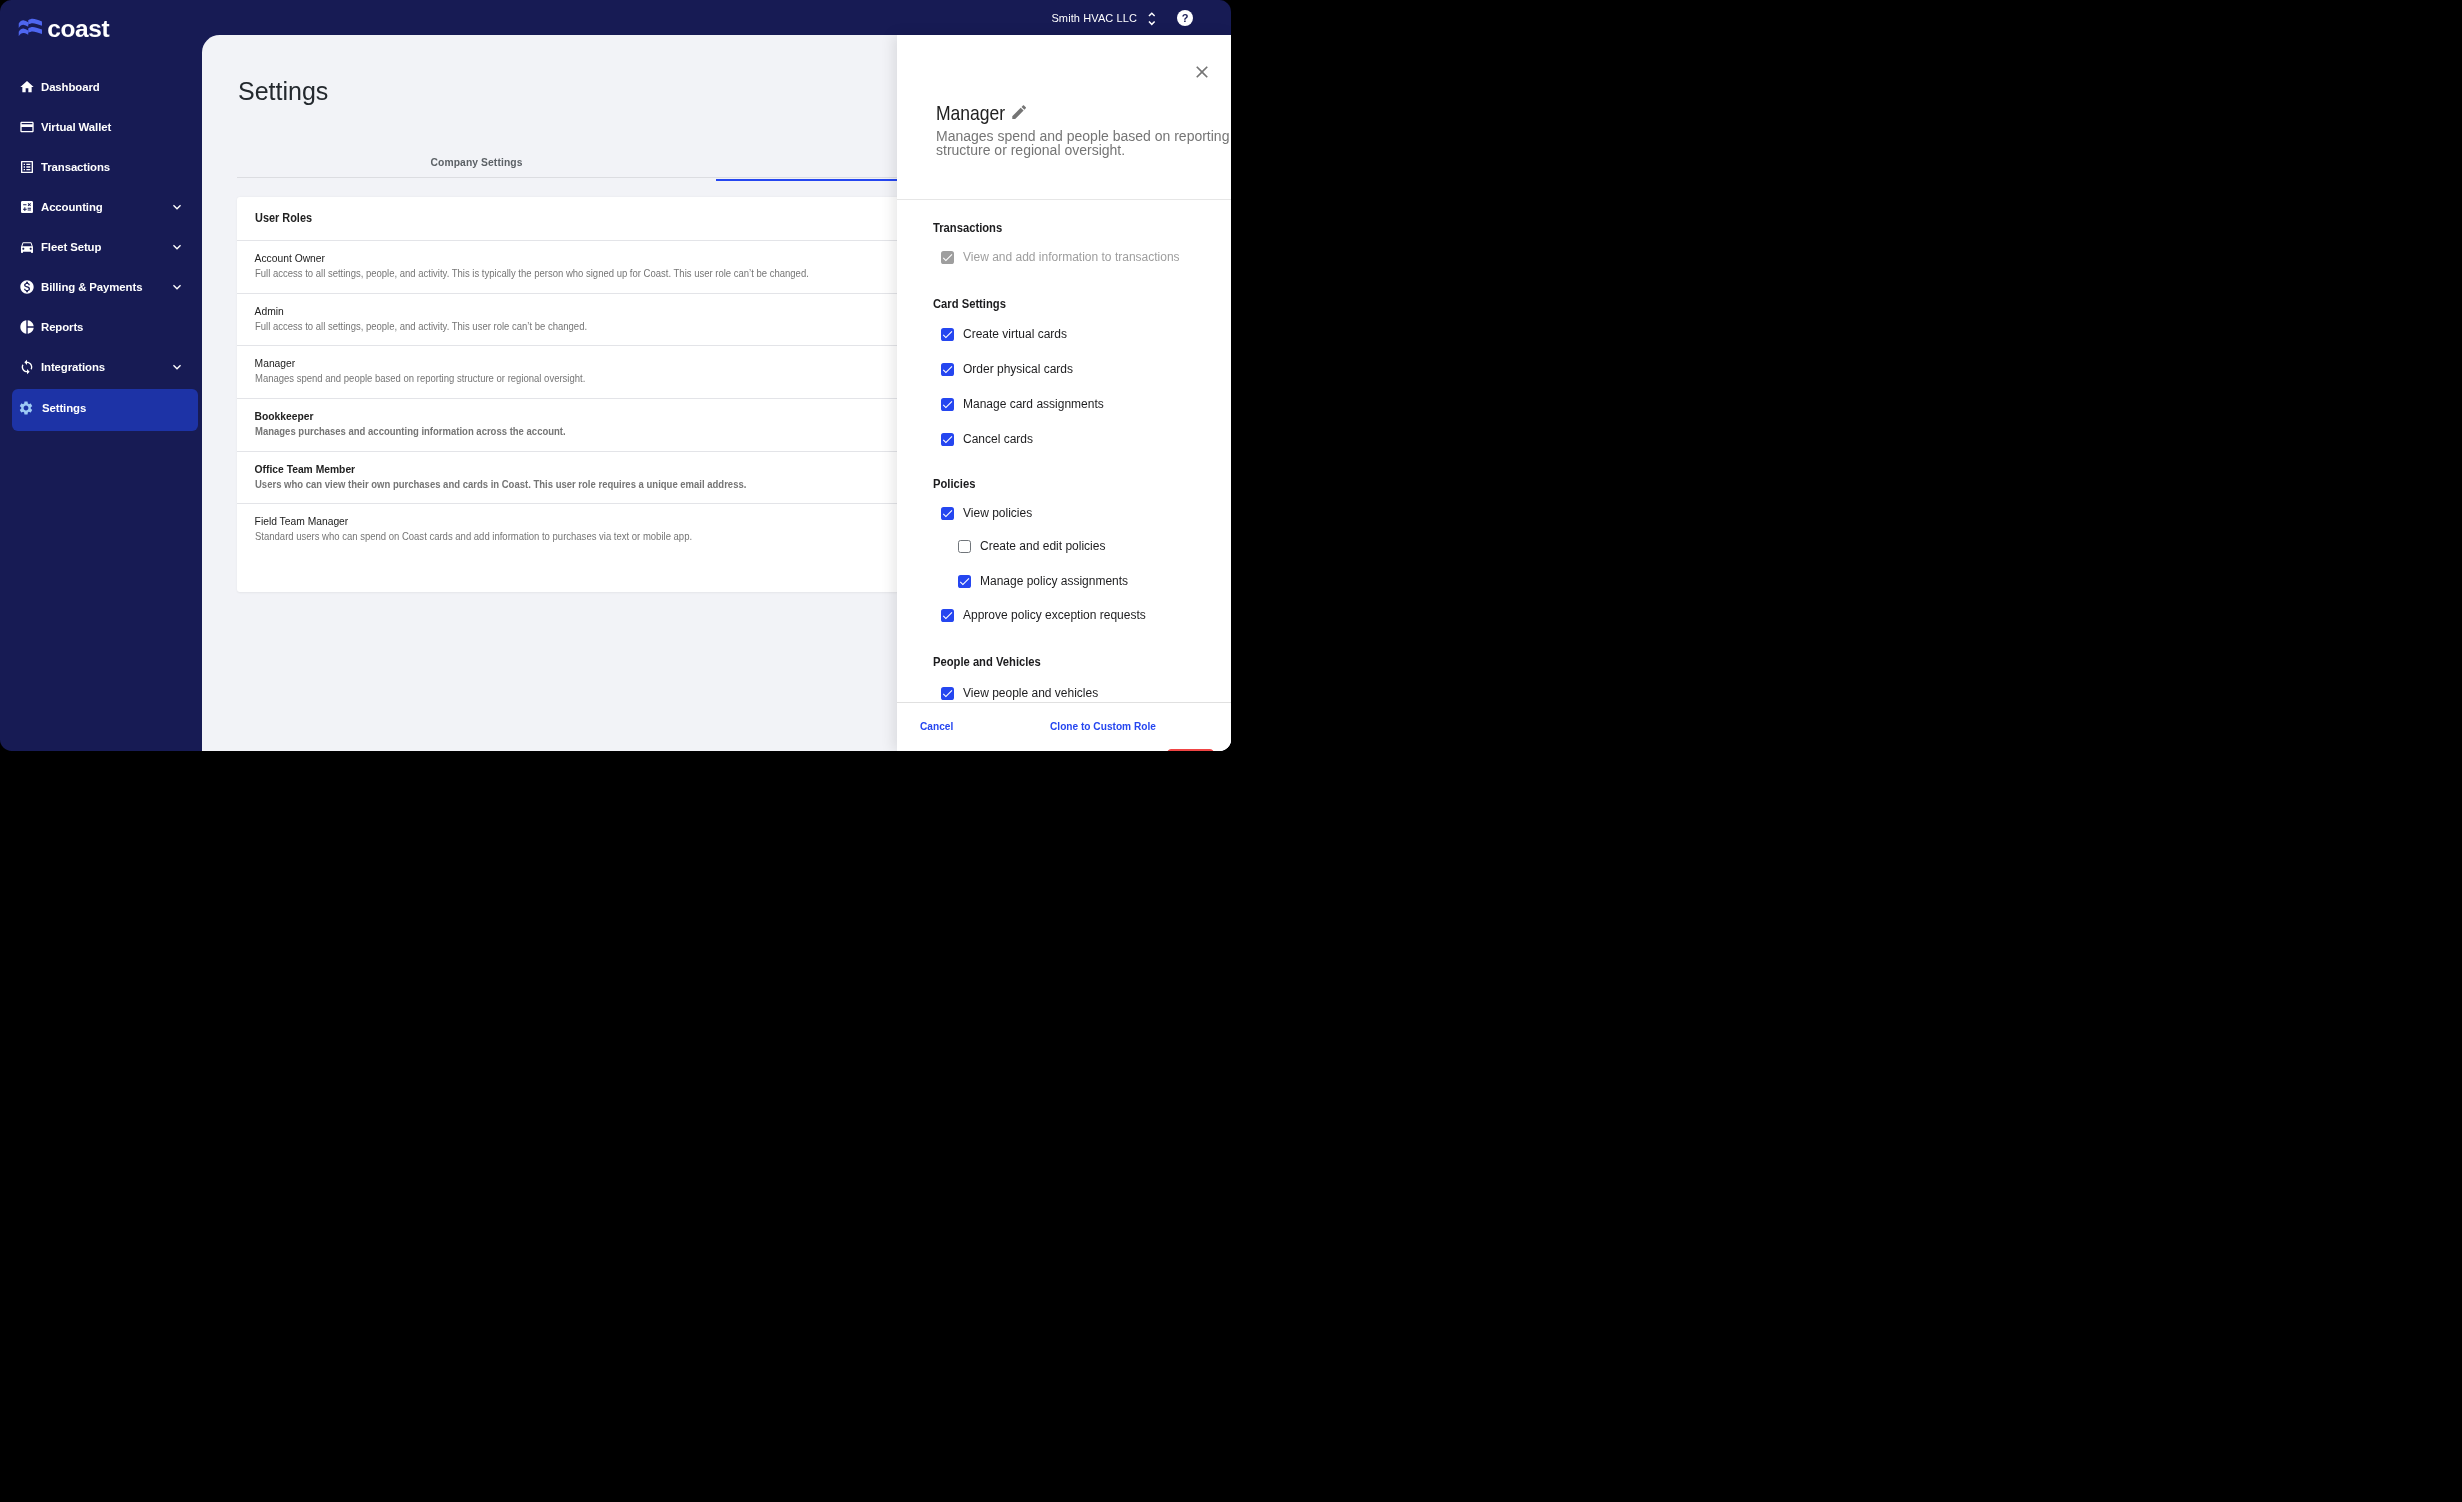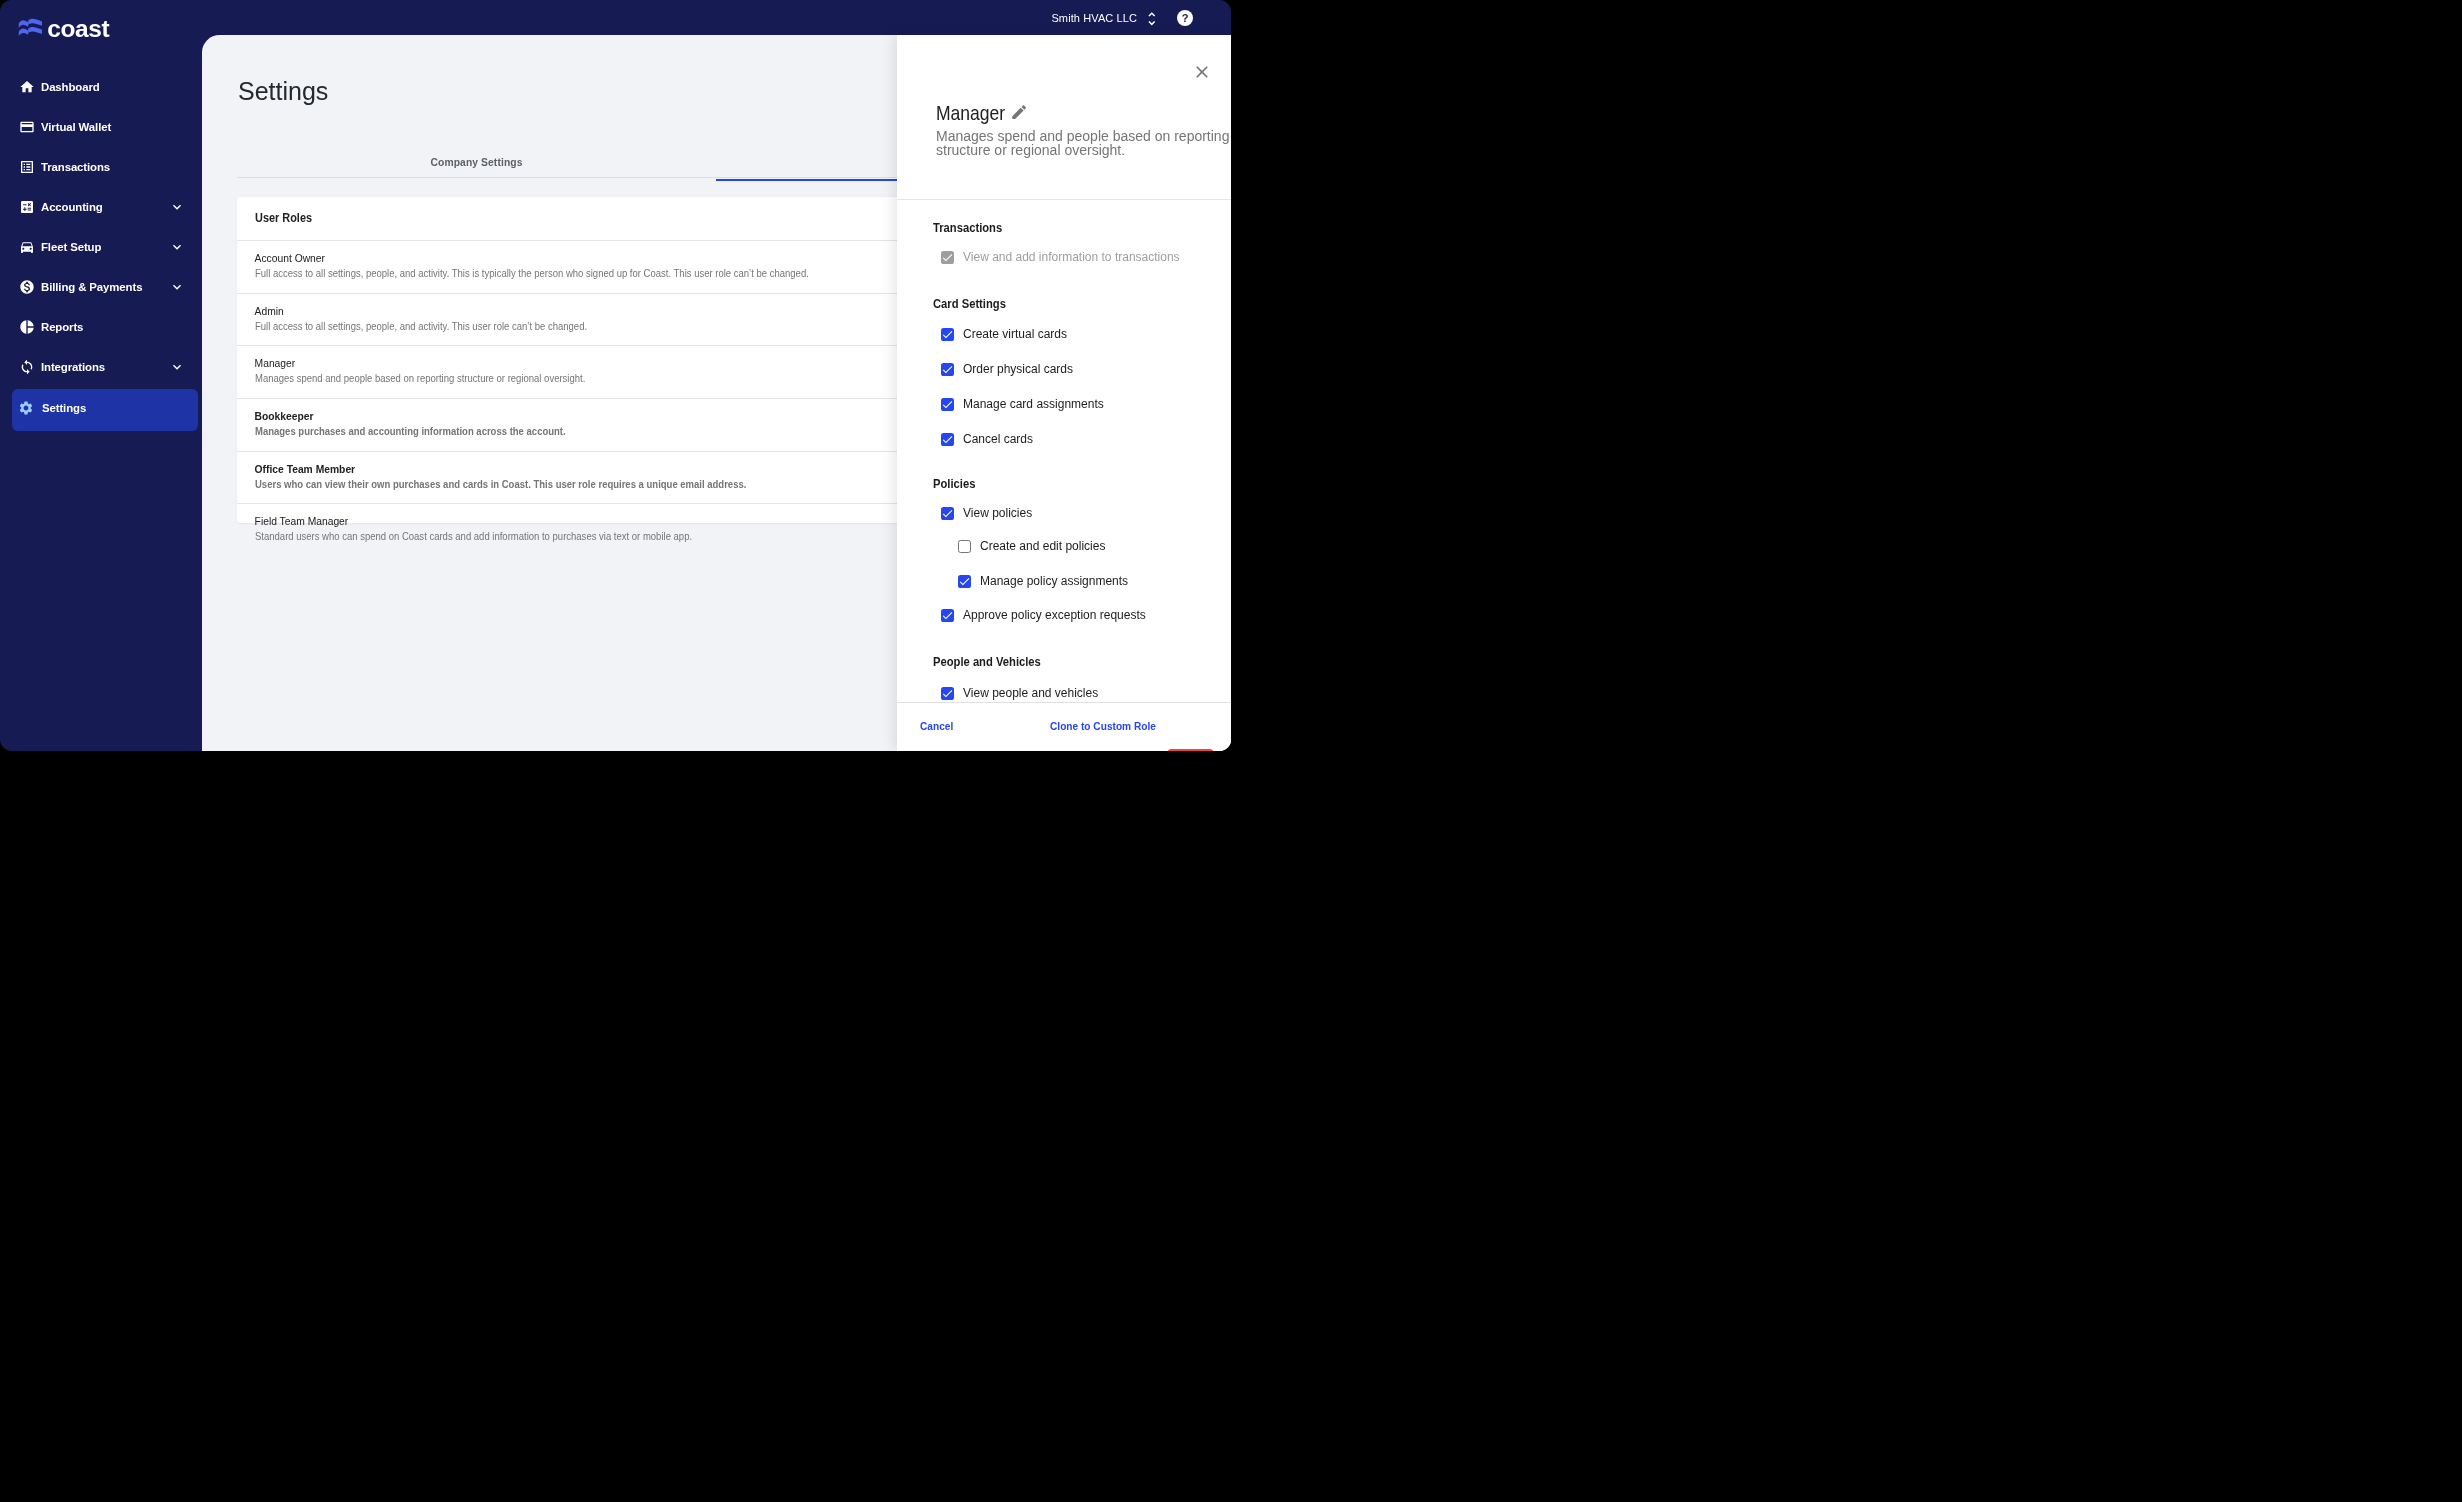--- a/index.html
+++ b/index.html
@@ -23,21 +23,21 @@
   .navitem.active { background:#1d33a6; border-radius:5.9px; margin:1.7px 4px 0 12px; height:42px; }
   .navitem.active .ic { left:6.2px; top:11.7px; }
   .navitem.active .lbl { left:30px; height:42px; line-height:38px; }
 
   
   #main { position:absolute; left:202px; top:35px; width:1029px; height:716px; background:#f2f3f7; border-top-left-radius:17.6px; }
   .h1 { position:absolute; left:36px; top:44px; font-size:25px; line-height:25px; color:#24292e; }
   .tabrow { position:absolute; left:35px; top:108px; width:959px; height:35px; border-bottom:0.7px solid #dcdde1; }
   .tab1 { position:absolute; left:0; top:0; width:479px; height:35px; text-align:center; line-height:40px; font-size:10.3px; font-weight:600; color:#5c6166; letter-spacing:0.1px; }
   .tabind { position:absolute; left:479px; top:36px; width:479px; height:2.1px; background:#2546f0; }
-  .card { position:absolute; left:35px; top:162px; width:959px; height:326px; background:#fff; border-radius:2.9px; box-shadow:0 0.7px 2.2px rgba(0,0,0,0.06); }
+  .card { position:absolute; left:35px; top:162px; width:959px; height:395px; background:#fff; border-radius:2.9px; box-shadow:0 0.7px 2.2px rgba(0,0,0,0.06); }
   .cardhead { position:absolute; left:17.6px; top:14.4px; font-size:13px; line-height:13px; font-weight:700; color:#212121; transform:scaleX(0.84); transform-origin:0 50%; }
   .roles { position:absolute; left:0; top:43px; width:100%; }
   .role { position:relative; border-top:0.7px solid #e3e4e8; padding:12.6px 17.6px 0 17.6px; }
   .role .t { font-size:10.3px; line-height:10.3px; color:#212121; }
   .role .d { margin-top:5.3px; font-size:10.4px; line-height:10.4px; color:#757575; }
   .role .d span { display:inline-block; transform:scaleX(0.915); transform-origin:0 50%; white-space:nowrap; }
 
   
   #drawer { position:absolute; left:897px; top:35px; width:335px; height:716px; background:#fff; box-shadow:-4.4px 0 13px rgba(0,0,0,0.10); }
   .dx { position:absolute; left:1192px; top:62px; width:20px; height:20px; }

